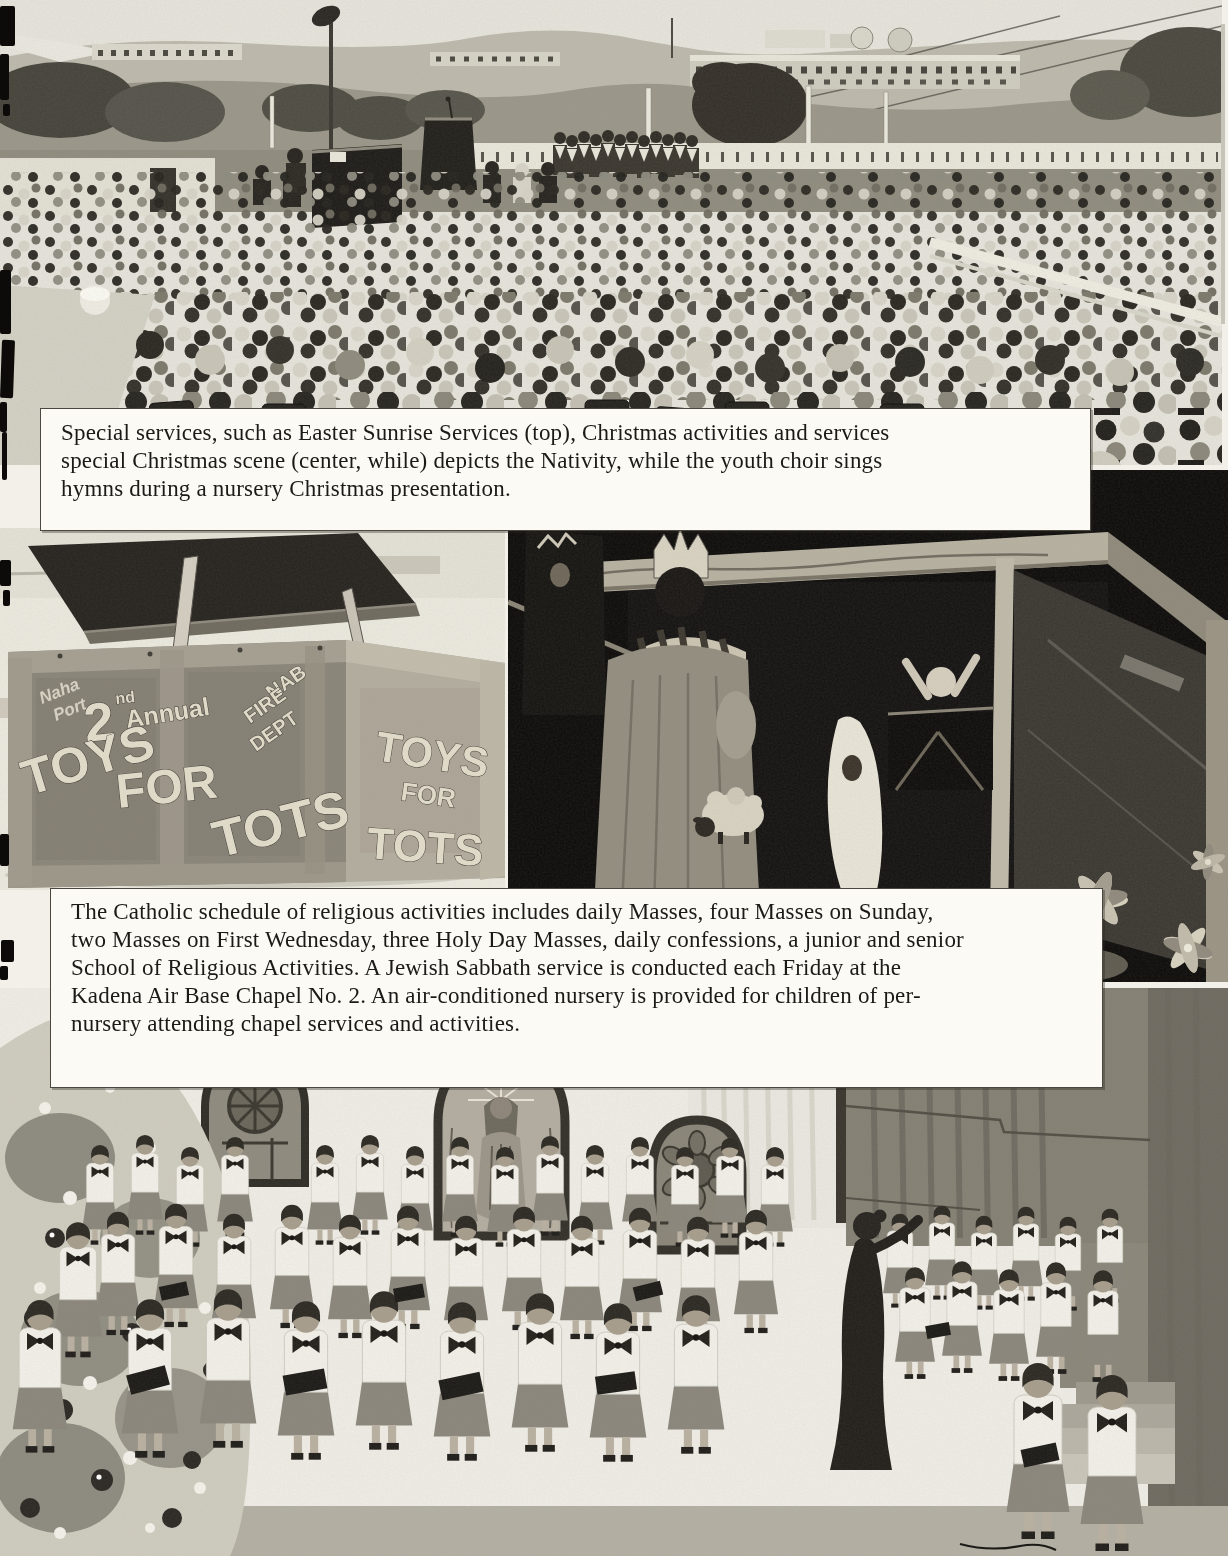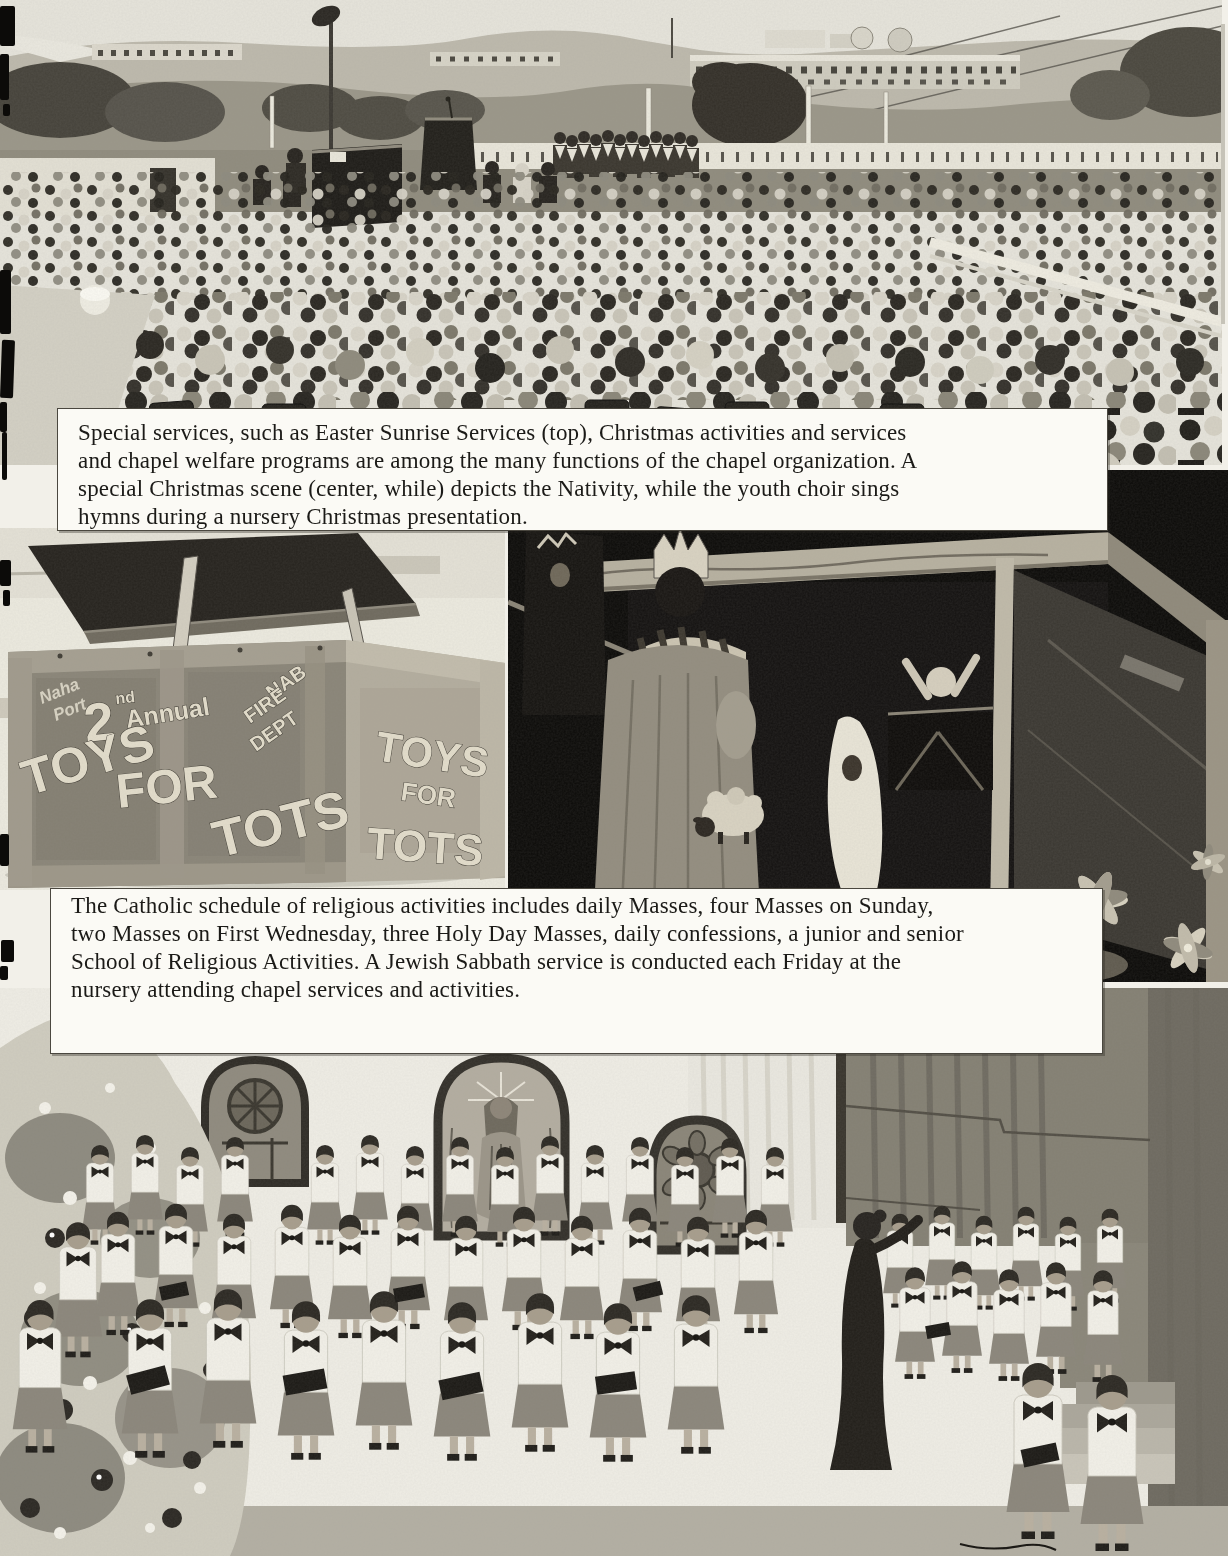--- a/index.html
+++ b/index.html
@@ -4,22 +4,22 @@
 <style>
   html,body{margin:0;padding:0;background:#888;}
   #page{position:relative;width:1228px;height:1556px;background:#f2f0e9;overflow:hidden;
         font-family:"Liberation Serif",serif;}
   .photo{position:absolute;overflow:hidden;}
   .photo svg{display:block;}
   .slip{position:absolute;background:#fbfaf5;border:1px solid #4a473f;
         box-shadow:2px 2px 0 rgba(40,38,32,.35);z-index:30;}
   .slip .cap-line{white-space:pre;color:#1b1a17;font-size:23px;line-height:28px;
         letter-spacing:.2px;font-family:"Liberation Serif",serif;}
-  #caption-1{left:57px;top:408px;width:1051px;height:123px;padding:10px 0 0 20px;box-sizing:border-box;}
-  #caption-2{left:50px;top:888px;width:1053px;height:166px;padding:3px 0 0 20px;box-sizing:border-box;}
+  #caption-1{left:40px;top:408px;width:1051px;height:123px;padding:10px 0 0 20px;box-sizing:border-box;}
+  #caption-2{left:50px;top:888px;width:1053px;height:200px;padding:9px 0 0 20px;box-sizing:border-box;}
   .artifact{position:absolute;background:#0c0b09;border-radius:2px;z-index:40;}
   #edge-streak{position:absolute;left:1221px;top:24px;width:4px;height:300px;background:#c6c3b8;z-index:5;}
   text{font-family:"Liberation Sans",sans-serif;}
 </style>
 </head>
 <body>
 
 <div id="page">
 
   <svg width="0" height="0" style="position:absolute">
@@ -587,29 +587,29 @@
         <rect x="926" y="336" width="24" height="13" transform="rotate(-10 938 342)"></rect>
         <rect x="1022" y="458" width="36" height="18" transform="rotate(-12 1040 467)"></rect>
       </g>
       <path d="M960,556 q30,8 60,2 q20,-4 36,4" stroke="#15130f" stroke-width="2" fill="none"></path>
       <rect width="1228" height="568" filter="url(#grain)" opacity=".12"></rect>
     </svg>
   </div>
 
   <div class="slip" id="caption-1">
     <div class="cap-line">Special services, such as Easter Sunrise Services (top), Christmas activities and services</div>
-    <div class="cap-line">and chapel welfare programs are among the many functions of the chapel organization. A</div>
     <div class="cap-line">special Christmas scene (center, while) depicts the Nativity, while the youth choir sings</div>
     <div class="cap-line">hymns during a nursery Christmas presentation.</div>
   </div>
 
   <div class="slip" id="caption-2">
     <div class="cap-line">The Catholic schedule of religious activities includes daily Masses, four Masses on Sunday,</div>
     <div class="cap-line">two Masses on First Wednesday, three Holy Day Masses, daily confessions, a junior and senior</div>
     <div class="cap-line">School of Religious Activities. A Jewish Sabbath service is conducted each Friday at the</div>
+    <div class="cap-line">Kadena Air Base Chapel No. 2. An air-conditioned nursery is provided for children of per-</div>
     <div class="cap-line">nursery attending chapel services and activities.</div>
   </div>
 
   <div id="edge-streak"></div>
   <div class="artifact" style="left:0;top:6px;width:15px;height:40px"></div>
   <div class="artifact" style="left:0;top:54px;width:9px;height:46px"></div>
   <div class="artifact" style="left:3px;top:104px;width:7px;height:12px"></div>
   <div class="artifact" style="left:0;top:270px;width:11px;height:64px"></div>
   <div class="artifact" style="left:1px;top:340px;width:13px;height:58px;transform:rotate(2deg)"></div>
   <div class="artifact" style="left:0;top:402px;width:7px;height:30px"></div>

